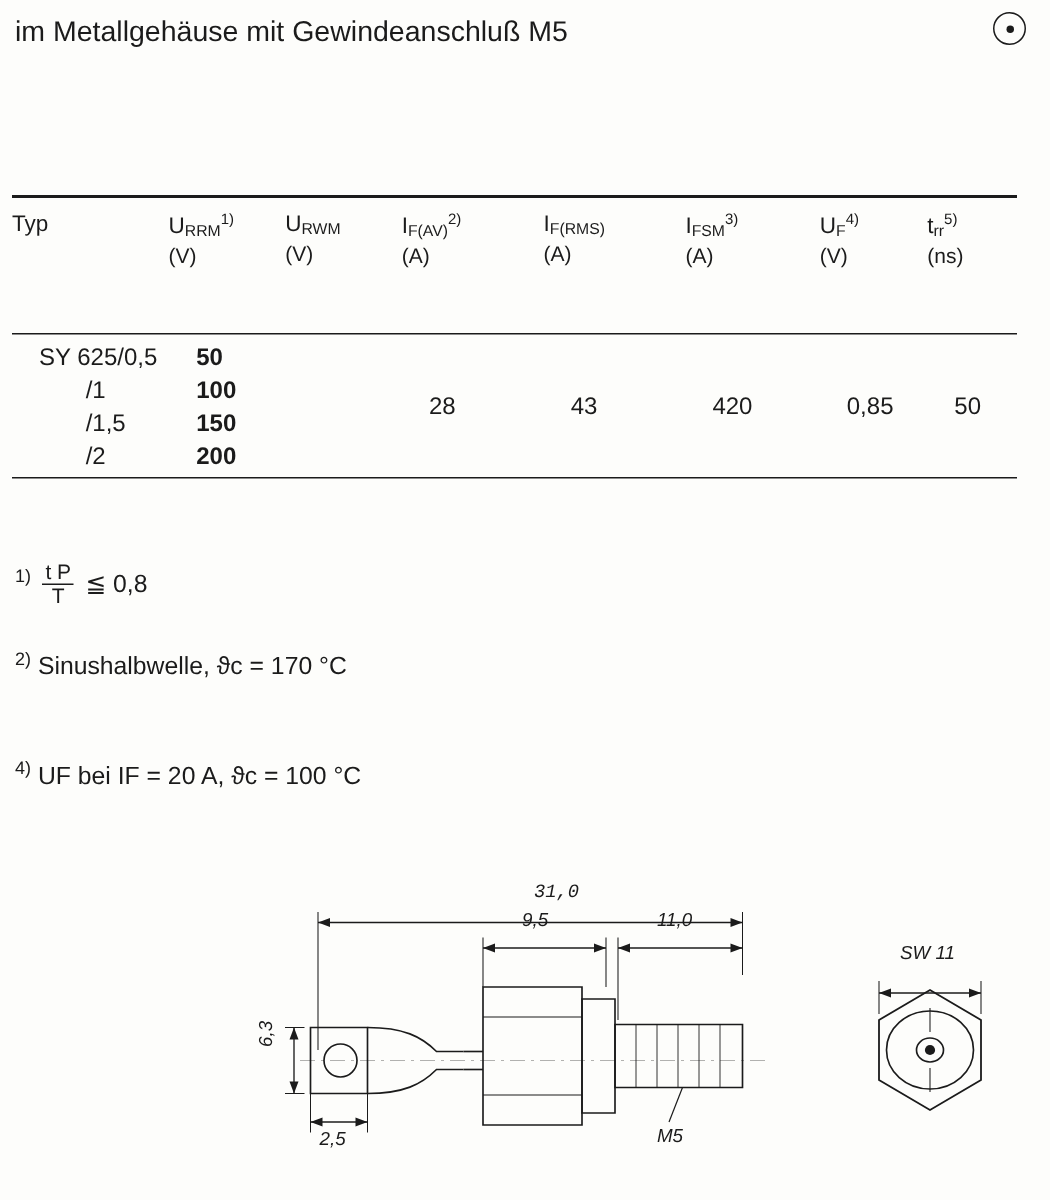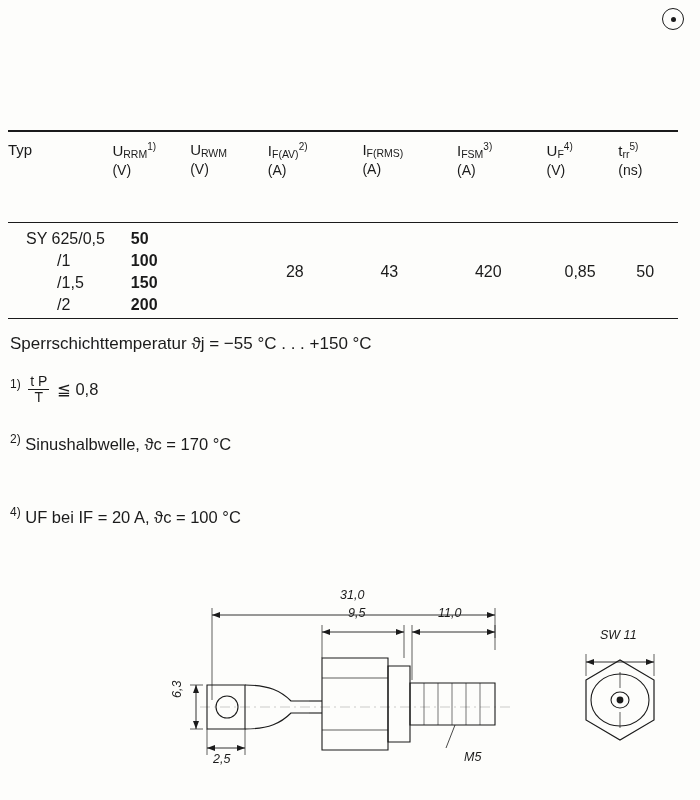--- a/index.html
+++ b/index.html
@@ -179,20 +179,21 @@
     color: #1b1b1b;
     white-space: nowrap;
   }
 </style>
 </head>
 <body>
 
 <div class="page">
 
   <div class="title-block">
+    <div class="doc-sub">im Metallgehäuse mit Gewindeanschluß M5</div>
   </div>
   <div class="corner-mark"></div>
 
   <div class="rule thick" id="rule-top"></div>
   <div class="rule thin" id="rule-head"></div>
   <div class="rule thin" id="rule-bottom"></div>
 
   <div class="tbl">
     <table>
       <tbody>
@@ -258,21 +259,20 @@
       </tr>
       <tr>
         <td class="col-typ type-name">       /2</td>
         <td class="col-urrm num-bold">200</td>
         <td class="col-urwm"></td>
       </tr>
     </tbody>
       </table>
   </div>
 
-  <div class="note" id="note-temp">Sperrschichttemperatur ϑj  =  −55 °C . . . +150 °C</div>
 
   <div class="note" id="note-1">
     <span class="fn-marker">1)</span>
     <span class="frac">
       <span class="num">t P</span>
       <span class="den">T</span>
     </span>
     <span>≦  0,8</span>
   </div>
 
@@ -355,22 +355,22 @@
         <line x1="586" y1="74" x2="586" y2="96" stroke-width="0.7"></line>
         <line x1="654" y1="74" x2="654" y2="96" stroke-width="0.7"></line>
         <line x1="586" y1="82" x2="654" y2="82" stroke-width="0.9"></line>
         <path d="M586 82 l8 -3 v6 z" fill="#1b1b1b" stroke="none"></path>
         <path d="M654 82 l-8 -3 v6 z" fill="#1b1b1b" stroke="none"></path>
 
         <line x1="200" y1="127" x2="510" y2="127" stroke-width="0.5" stroke-dasharray="10 4 2 4" opacity="0.45"></line>
       </g>
     </svg>
 
-    <div class="dim-label" style="left:340px; top:8px;">31,0</div>
+    <div class="dim-label" style="left:356px; top:8px;font-family:Liberation Mono, monospace;">31,0</div>
     <div class="dim-label" style="left:348px; top:26px;">9,5</div>
     <div class="dim-label" style="left:438px; top:26px;">11,0</div>
     <div class="dim-label" style="left:170px; top:118px; transform:rotate(-90deg); transform-origin:left top;">6,3</div>
     <div class="dim-label" style="left:213px; top:172px;">2,5</div>
-    <div class="dim-label" style="left:464px; top:170px;">M5</div>
+    <div class="dim-label" style="left:438px; top:170px;">M5</div>
     <div class="dim-label" style="left:600px; top:48px;">SW 11</div>
   </div>
 
 </div>
 
 </body></html>

